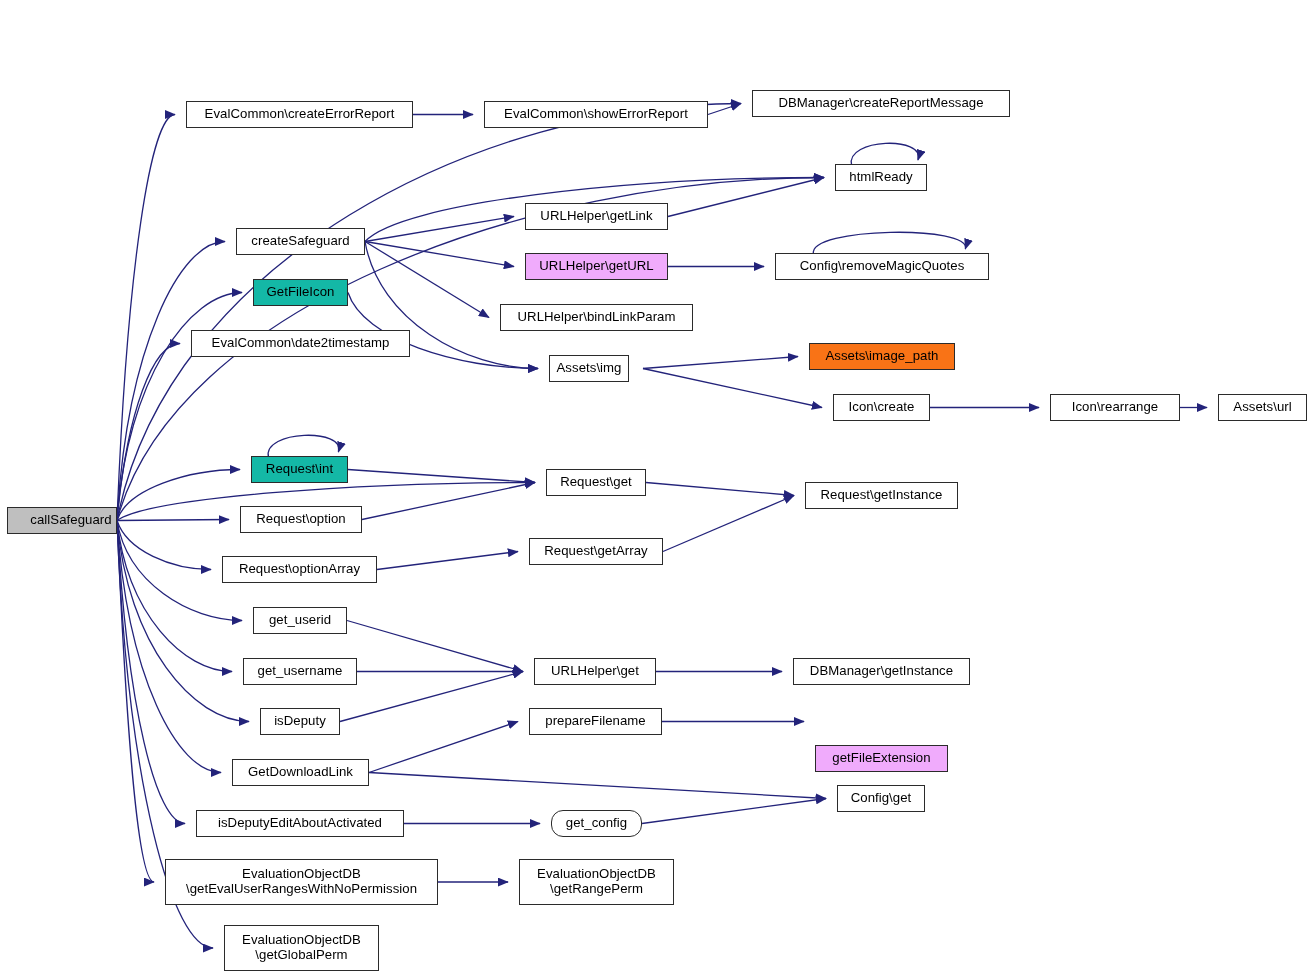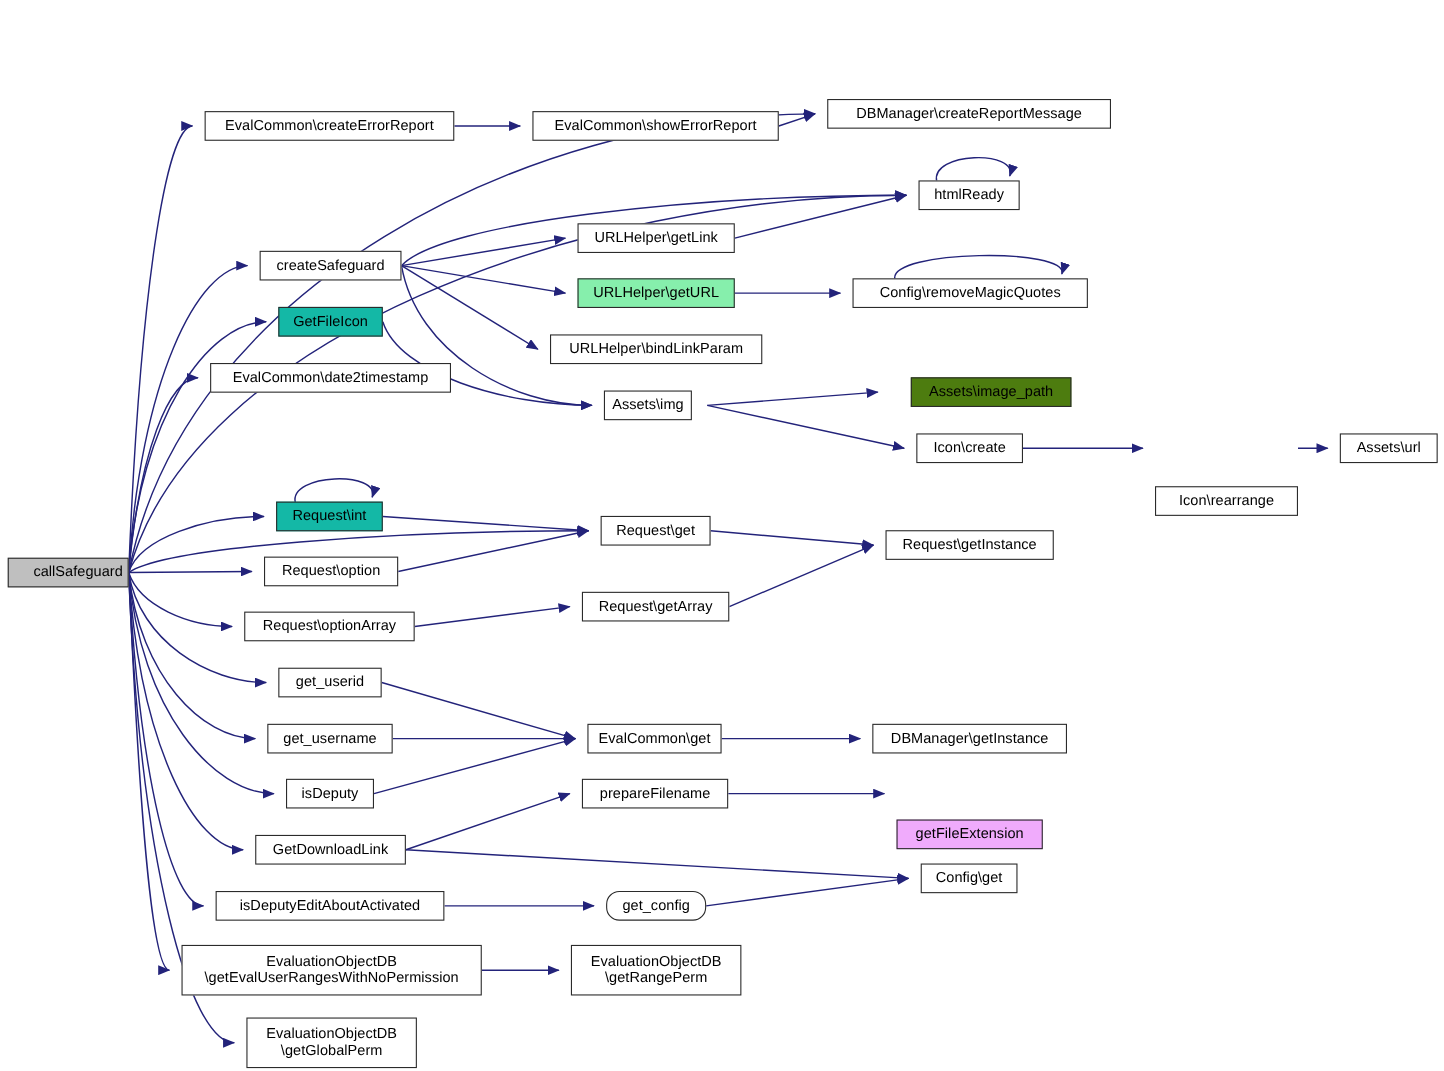--- a/index.html
+++ b/index.html
@@ -112,39 +112,39 @@
       </g>
   </svg>
   <div id="nodes-group">
       <div class="gnode root" style="left: 7px; top: 507px; width: 110px; height: 27px; background: rgb(191, 191, 191); border-color: rgb(43, 43, 43); color: rgb(0, 0, 0); padding-left: 18px;"><span class="lbl">callSafeguard</span></div>
       <div class="gnode" style="left: 186px; top: 101px; width: 227px; height: 27px; background: rgb(255, 255, 255); border-color: rgb(43, 43, 43); color: rgb(0, 0, 0);"><span class="lbl">EvalCommon\createErrorReport</span></div>
       <div class="gnode" style="left: 484px; top: 101px; width: 224px; height: 27px; background: rgb(255, 255, 255); border-color: rgb(43, 43, 43); color: rgb(0, 0, 0);"><span class="lbl">EvalCommon\showErrorReport</span></div>
       <div class="gnode" style="left: 752px; top: 90px; width: 258px; height: 27px; background: rgb(255, 255, 255); border-color: rgb(43, 43, 43); color: rgb(0, 0, 0);"><span class="lbl">DBManager\createReportMessage</span></div>
       <div class="gnode" style="left: 835px; top: 164px; width: 92px; height: 27px; background: rgb(255, 255, 255); border-color: rgb(43, 43, 43); color: rgb(0, 0, 0);"><span class="lbl">htmlReady</span></div>
       <div class="gnode" style="left: 236px; top: 228px; width: 129px; height: 27px; background: rgb(255, 255, 255); border-color: rgb(43, 43, 43); color: rgb(0, 0, 0);"><span class="lbl">createSafeguard</span></div>
       <div class="gnode" style="left: 525px; top: 203px; width: 143px; height: 27px; background: rgb(255, 255, 255); border-color: rgb(43, 43, 43); color: rgb(0, 0, 0);"><span class="lbl">URLHelper\getLink</span></div>
-      <div class="gnode" style="left: 525px; top: 253px; width: 143px; height: 27px; background: #86efac; border-color: rgb(43, 43, 43); color: rgb(0, 0, 0);"><span class="lbl">URLHelper\getURL</span></div>
+      <div class="gnode" style="left: 525px; top: 253px; width: 143px; height: 27px; background: #f0abfc; border-color: rgb(43, 43, 43); color: rgb(0, 0, 0);"><span class="lbl">URLHelper\getURL</span></div>
       <div class="gnode" style="left: 775px; top: 253px; width: 214px; height: 27px; background: rgb(255, 255, 255); border-color: rgb(43, 43, 43); color: rgb(0, 0, 0);"><span class="lbl">Config\removeMagicQuotes</span></div>
       <div class="gnode" style="left: 500px; top: 304px; width: 193px; height: 27px; background: rgb(255, 255, 255); border-color: rgb(43, 43, 43); color: rgb(0, 0, 0);"><span class="lbl">URLHelper\bindLinkParam</span></div>
       <div class="gnode" style="left: 253px; top: 279px; width: 95px; height: 27px; background: #14b8a6; border-color: rgb(43, 43, 43); color: rgb(0, 0, 0);"><span class="lbl">GetFileIcon</span></div>
       <div class="gnode" style="left: 191px; top: 330px; width: 219px; height: 27px; background: rgb(255, 255, 255); border-color: rgb(43, 43, 43); color: rgb(0, 0, 0);"><span class="lbl">EvalCommon\date2timestamp</span></div>
       <div class="gnode" style="left: 549px; top: 355px; width: 80px; height: 27px; background: rgb(255, 255, 255); border-color: rgb(43, 43, 43); color: rgb(0, 0, 0);"><span class="lbl">Assets\img</span></div>
-      <div class="gnode" style="left: 828px; top: 343px; width: 146px; height: 27px; background: #4d7c0f; border-color: rgb(43, 43, 43); color: rgb(0, 0, 0);"><span class="lbl">Assets\image_path</span></div>
+      <div class="gnode" style="left: 809px; top: 343px; width: 146px; height: 27px; background: #f97316; border-color: rgb(43, 43, 43); color: rgb(0, 0, 0);"><span class="lbl">Assets\image_path</span></div>
       <div class="gnode" style="left: 833px; top: 394px; width: 97px; height: 27px; background: rgb(255, 255, 255); border-color: rgb(43, 43, 43); color: rgb(0, 0, 0);"><span class="lbl">Icon\create</span></div>
-      <div class="gnode" style="left: 1050px; top: 394px; width: 130px; height: 27px; background: rgb(255, 255, 255); border-color: rgb(43, 43, 43); color: rgb(0, 0, 0); margin-top: 48px;"><span class="lbl">Icon\rearrange</span></div>
+      <div class="gnode" style="left: 1050px; top: 394px; width: 130px; height: 27px; background: rgb(255, 255, 255); border-color: rgb(43, 43, 43); color: rgb(0, 0, 0);"><span class="lbl">Icon\rearrange</span></div>
       <div class="gnode" style="left: 1218px; top: 394px; width: 89px; height: 27px; background: rgb(255, 255, 255); border-color: rgb(43, 43, 43); color: rgb(0, 0, 0);"><span class="lbl">Assets\url</span></div>
       <div class="gnode" style="left: 251px; top: 456px; width: 97px; height: 27px; background: #14b8a6; border-color: rgb(43, 43, 43); color: rgb(0, 0, 0);"><span class="lbl">Request\int</span></div>
       <div class="gnode" style="left: 546px; top: 469px; width: 100px; height: 27px; background: rgb(255, 255, 255); border-color: rgb(43, 43, 43); color: rgb(0, 0, 0);"><span class="lbl">Request\get</span></div>
       <div class="gnode" style="left: 805px; top: 482px; width: 153px; height: 27px; background: rgb(255, 255, 255); border-color: rgb(43, 43, 43); color: rgb(0, 0, 0);"><span class="lbl">Request\getInstance</span></div>
       <div class="gnode" style="left: 240px; top: 506px; width: 122px; height: 27px; background: rgb(255, 255, 255); border-color: rgb(43, 43, 43); color: rgb(0, 0, 0);"><span class="lbl">Request\option</span></div>
       <div class="gnode" style="left: 529px; top: 538px; width: 134px; height: 27px; background: rgb(255, 255, 255); border-color: rgb(43, 43, 43); color: rgb(0, 0, 0);"><span class="lbl">Request\getArray</span></div>
       <div class="gnode" style="left: 222px; top: 556px; width: 155px; height: 27px; background: rgb(255, 255, 255); border-color: rgb(43, 43, 43); color: rgb(0, 0, 0);"><span class="lbl">Request\optionArray</span></div>
       <div class="gnode" style="left: 253px; top: 607px; width: 94px; height: 27px; background: rgb(255, 255, 255); border-color: rgb(43, 43, 43); color: rgb(0, 0, 0);"><span class="lbl">get_userid</span></div>
       <div class="gnode" style="left: 243px; top: 658px; width: 114px; height: 27px; background: rgb(255, 255, 255); border-color: rgb(43, 43, 43); color: rgb(0, 0, 0);"><span class="lbl">get_username</span></div>
-      <div class="gnode" style="left: 534px; top: 658px; width: 122px; height: 27px; background: rgb(255, 255, 255); border-color: rgb(43, 43, 43); color: rgb(0, 0, 0);"><span class="lbl">EvalCommon\get</span></div>
+      <div class="gnode" style="left: 534px; top: 658px; width: 122px; height: 27px; background: rgb(255, 255, 255); border-color: rgb(43, 43, 43); color: rgb(0, 0, 0);"><span class="lbl">URLHelper\get</span></div>
       <div class="gnode" style="left: 793px; top: 658px; width: 177px; height: 27px; background: rgb(255, 255, 255); border-color: rgb(43, 43, 43); color: rgb(0, 0, 0);"><span class="lbl">DBManager\getInstance</span></div>
       <div class="gnode" style="left: 260px; top: 708px; width: 80px; height: 27px; background: rgb(255, 255, 255); border-color: rgb(43, 43, 43); color: rgb(0, 0, 0);"><span class="lbl">isDeputy</span></div>
       <div class="gnode" style="left: 529px; top: 708px; width: 133px; height: 27px; background: rgb(255, 255, 255); border-color: rgb(43, 43, 43); color: rgb(0, 0, 0);"><span class="lbl">prepareFilename</span></div>
       <div class="gnode" style="left: 815px; top: 745px; width: 133px; height: 27px; background: #f0abfc; border-color: rgb(43, 43, 43); color: rgb(0, 0, 0);"><span class="lbl">getFileExtension</span></div>
       <div class="gnode" style="left: 232px; top: 759px; width: 137px; height: 27px; background: rgb(255, 255, 255); border-color: rgb(43, 43, 43); color: rgb(0, 0, 0);"><span class="lbl">GetDownloadLink</span></div>
       <div class="gnode" style="left: 837px; top: 785px; width: 88px; height: 27px; background: rgb(255, 255, 255); border-color: rgb(43, 43, 43); color: rgb(0, 0, 0);"><span class="lbl">Config\get</span></div>
       <div class="gnode" style="left: 196px; top: 810px; width: 208px; height: 27px; background: rgb(255, 255, 255); border-color: rgb(43, 43, 43); color: rgb(0, 0, 0);"><span class="lbl">isDeputyEditAboutActivated</span></div>
       <div class="gnode" style="left: 551px; top: 810px; width: 91px; height: 27px; background: rgb(255, 255, 255); border-color: rgb(43, 43, 43); color: rgb(0, 0, 0); border-radius: 12px;"><span class="lbl">get_config</span></div>
       <div class="gnode" style="left: 165px; top: 859px; width: 273px; height: 46px; background: rgb(255, 255, 255); border-color: rgb(43, 43, 43); color: rgb(0, 0, 0);"><span class="lbl">EvaluationObjectDB
 \getEvalUserRangesWithNoPermission</span></div>

